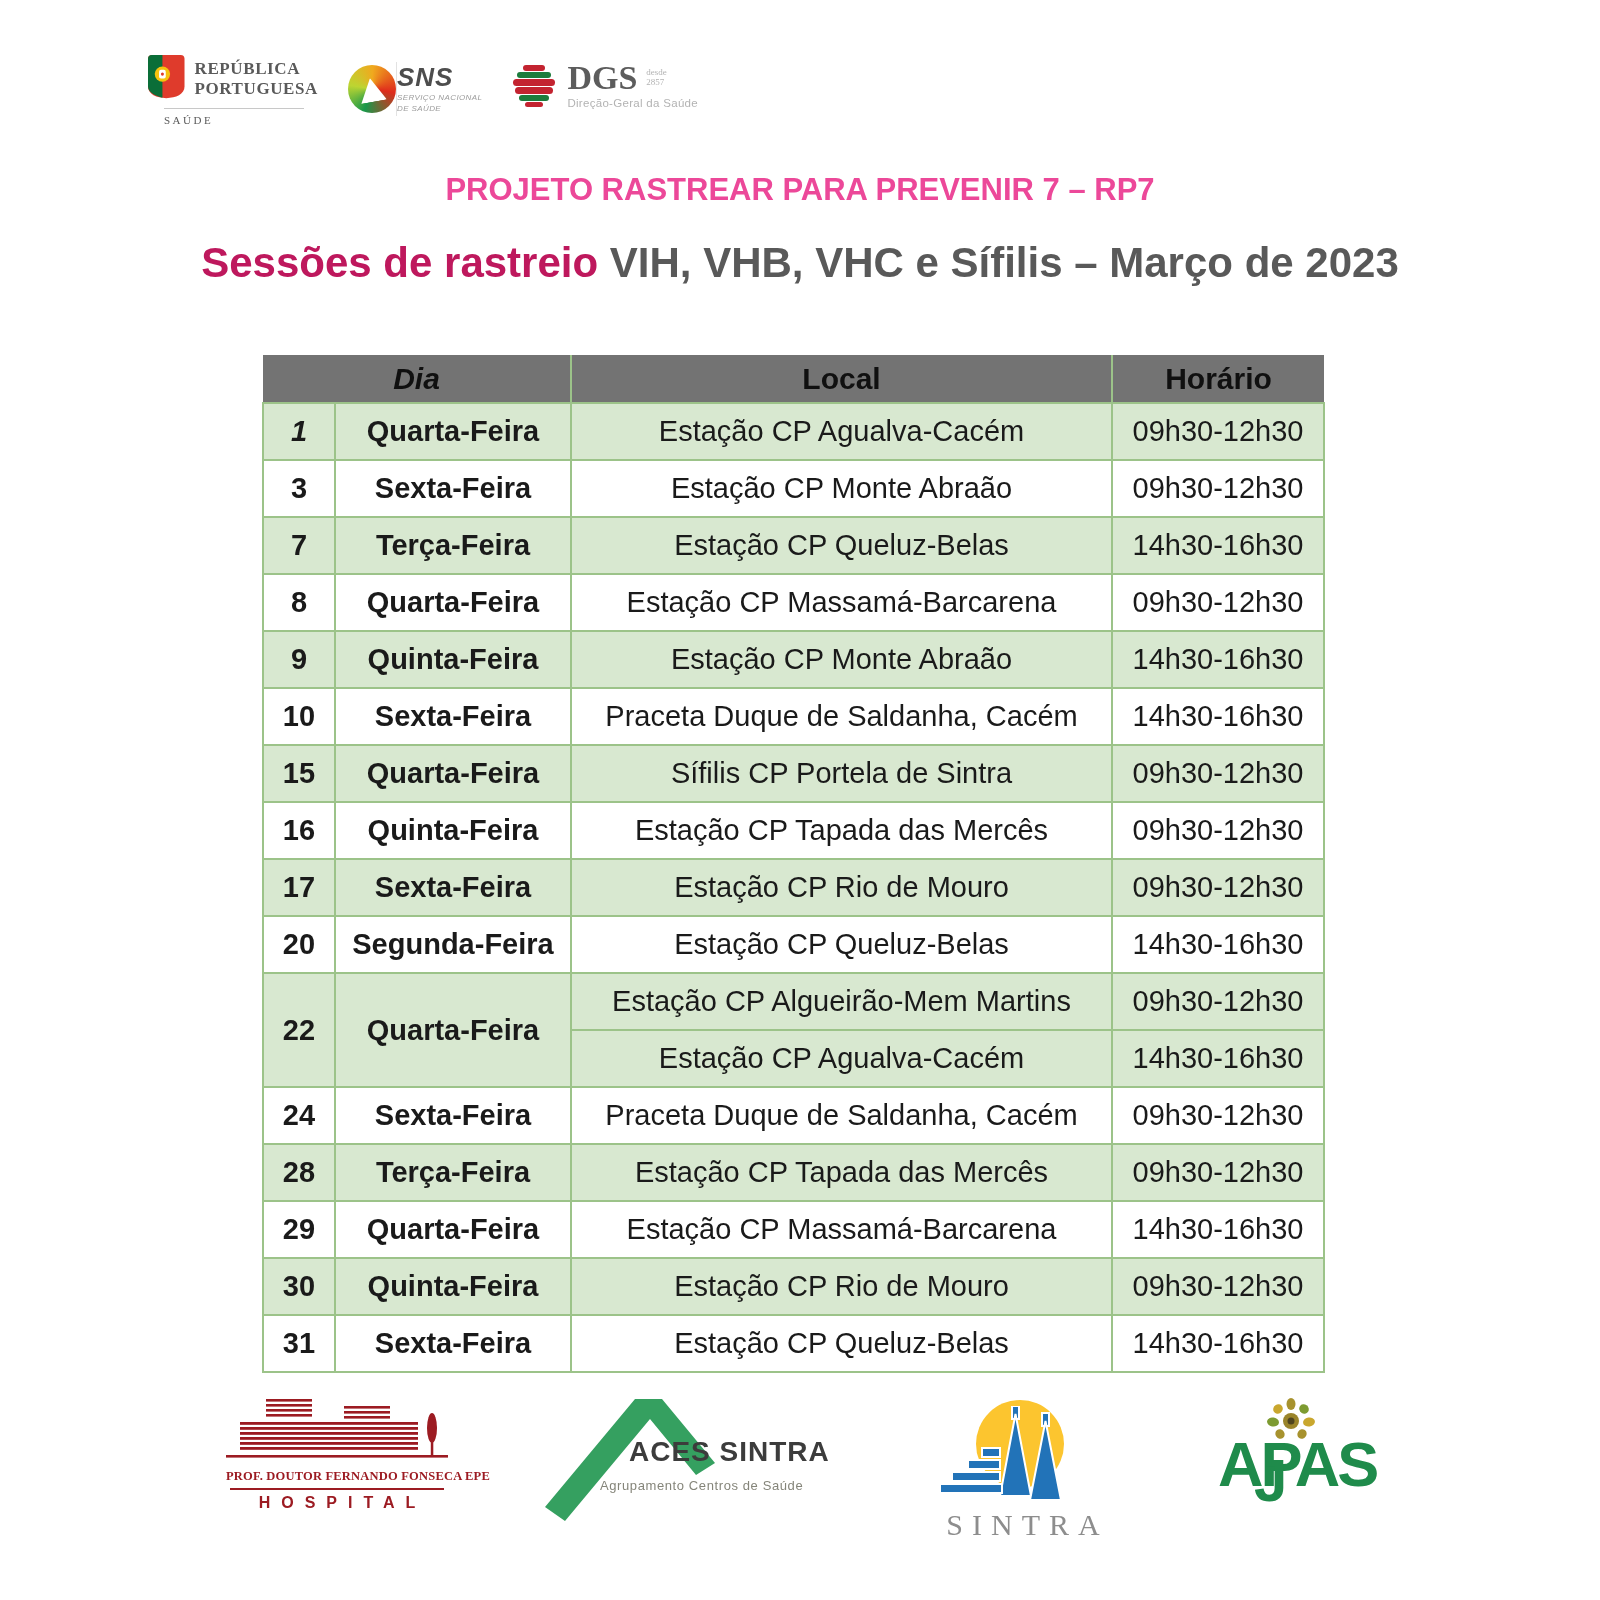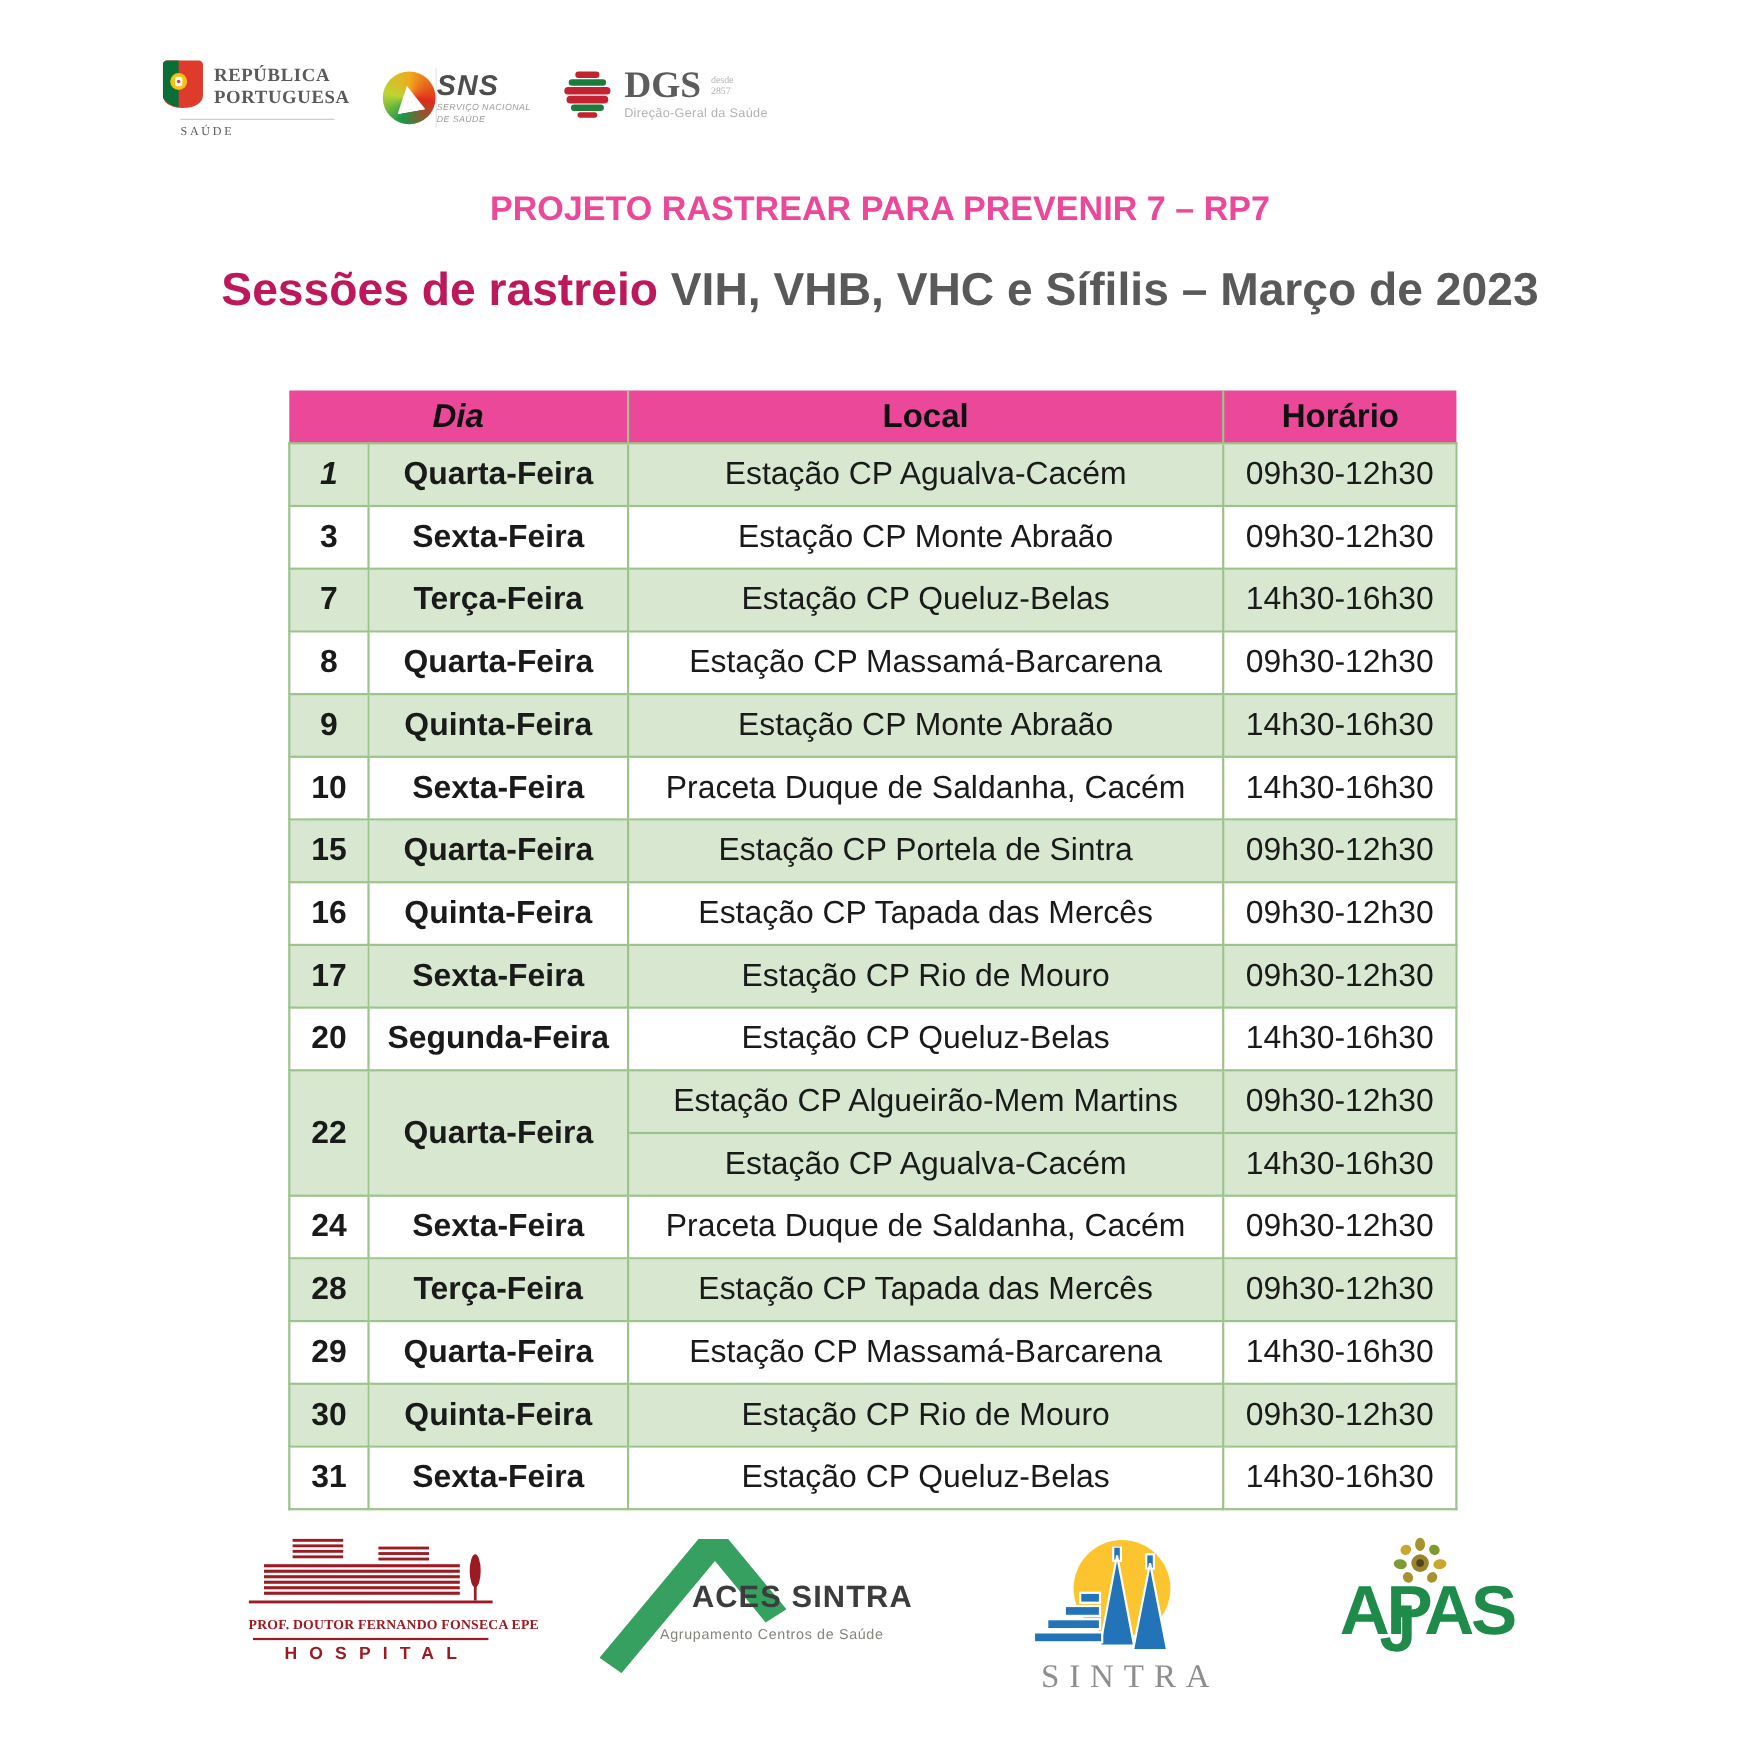--- a/index.html
+++ b/index.html
@@ -37,21 +37,21 @@
   .subtitle{position:absolute;top:239px;left:0;width:100%;text-align:center;
             font-size:42px;font-weight:bold;}
   .subtitle .dark{color:#be185d;margin-top:24px;}
   .subtitle .gray{color:#595959;}
 
   
   table.schedule{position:absolute;left:262px;top:355px;width:1061px;
                  border-collapse:collapse;table-layout:fixed;}
   .schedule col.c1{width:72px;}  .schedule col.c2{width:236px;}
   .schedule col.c3{width:541px;} .schedule col.c4{width:212px;}
-  .schedule th{height:47px;background:#ec4899;border:none;font-size:30px;font-weight:bold;
+  .schedule th{height:47px;background:#737373;border:none;font-size:30px;font-weight:bold;
                color:#101010;text-align:center;vertical-align:middle;padding:0;}
   .schedule th.h-dia{font-style:italic;border-right:2px solid #9cc389;}
   .schedule th.h-local{border-right:2px solid #9cc389;}
   .schedule td{height:55px;border:2px solid #9cc389;text-align:center;vertical-align:middle;
                font-size:29px;color:#1a1a1a;padding:0;overflow:hidden;white-space:nowrap;}
   tr.green td{background:#d8e8d0;}
   tr.white td{background:#ffffff;}
   td.c-num,td.c-day{font-weight:bold;}
   td.c-num.italic{font-style:italic;}
 
@@ -189,21 +189,21 @@
     </tr>
     <tr class="white">
       <td class="c-num">10</td>
       <td class="c-day">Sexta-Feira</td>
       <td class="c-local">Praceta Duque de Saldanha, Cacém</td>
       <td class="c-time">14h30-16h30</td>
     </tr>
     <tr class="green">
       <td class="c-num">15</td>
       <td class="c-day">Quarta-Feira</td>
-      <td class="c-local">Estação CP Portela de Sintra</td>
+      <td class="c-local">Sífilis CP Portela de Sintra</td>
       <td class="c-time">09h30-12h30</td>
     </tr>
     <tr class="white">
       <td class="c-num">16</td>
       <td class="c-day">Quinta-Feira</td>
       <td class="c-local">Estação CP Tapada das Mercês</td>
       <td class="c-time">09h30-12h30</td>
     </tr>
     <tr class="green">
       <td class="c-num">17</td>

